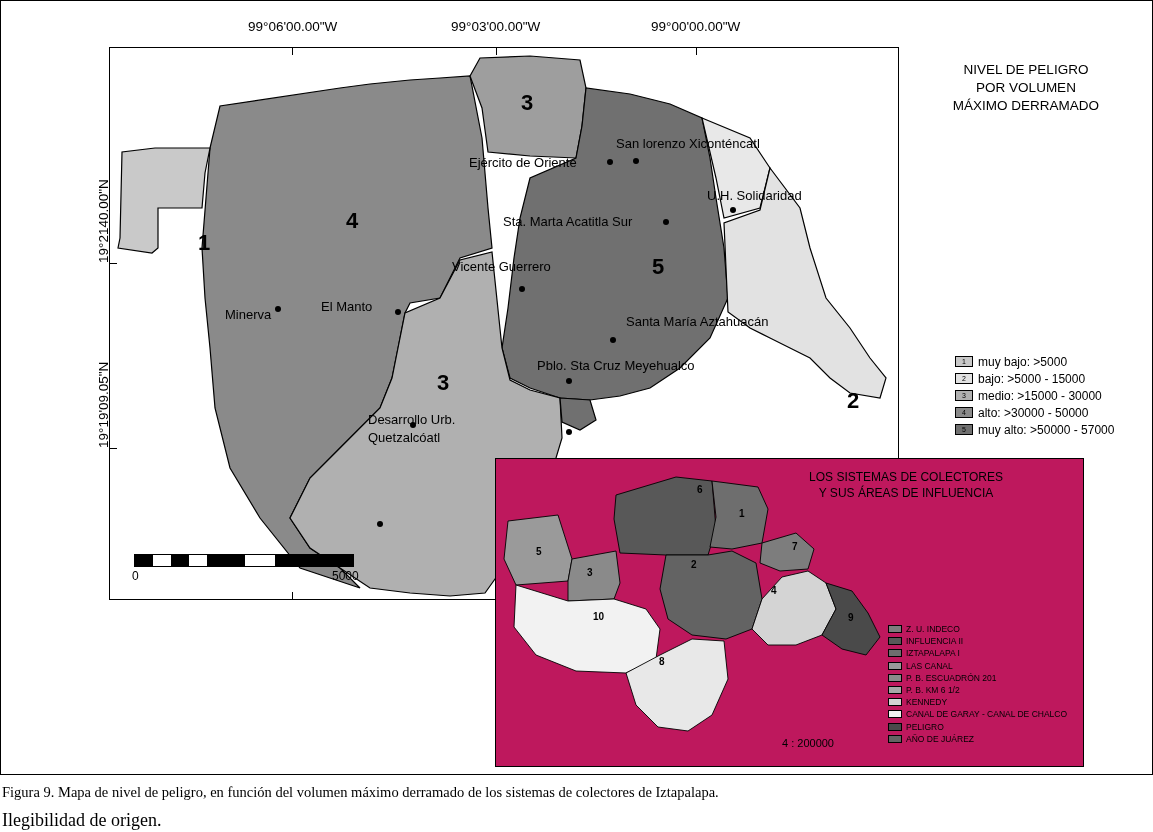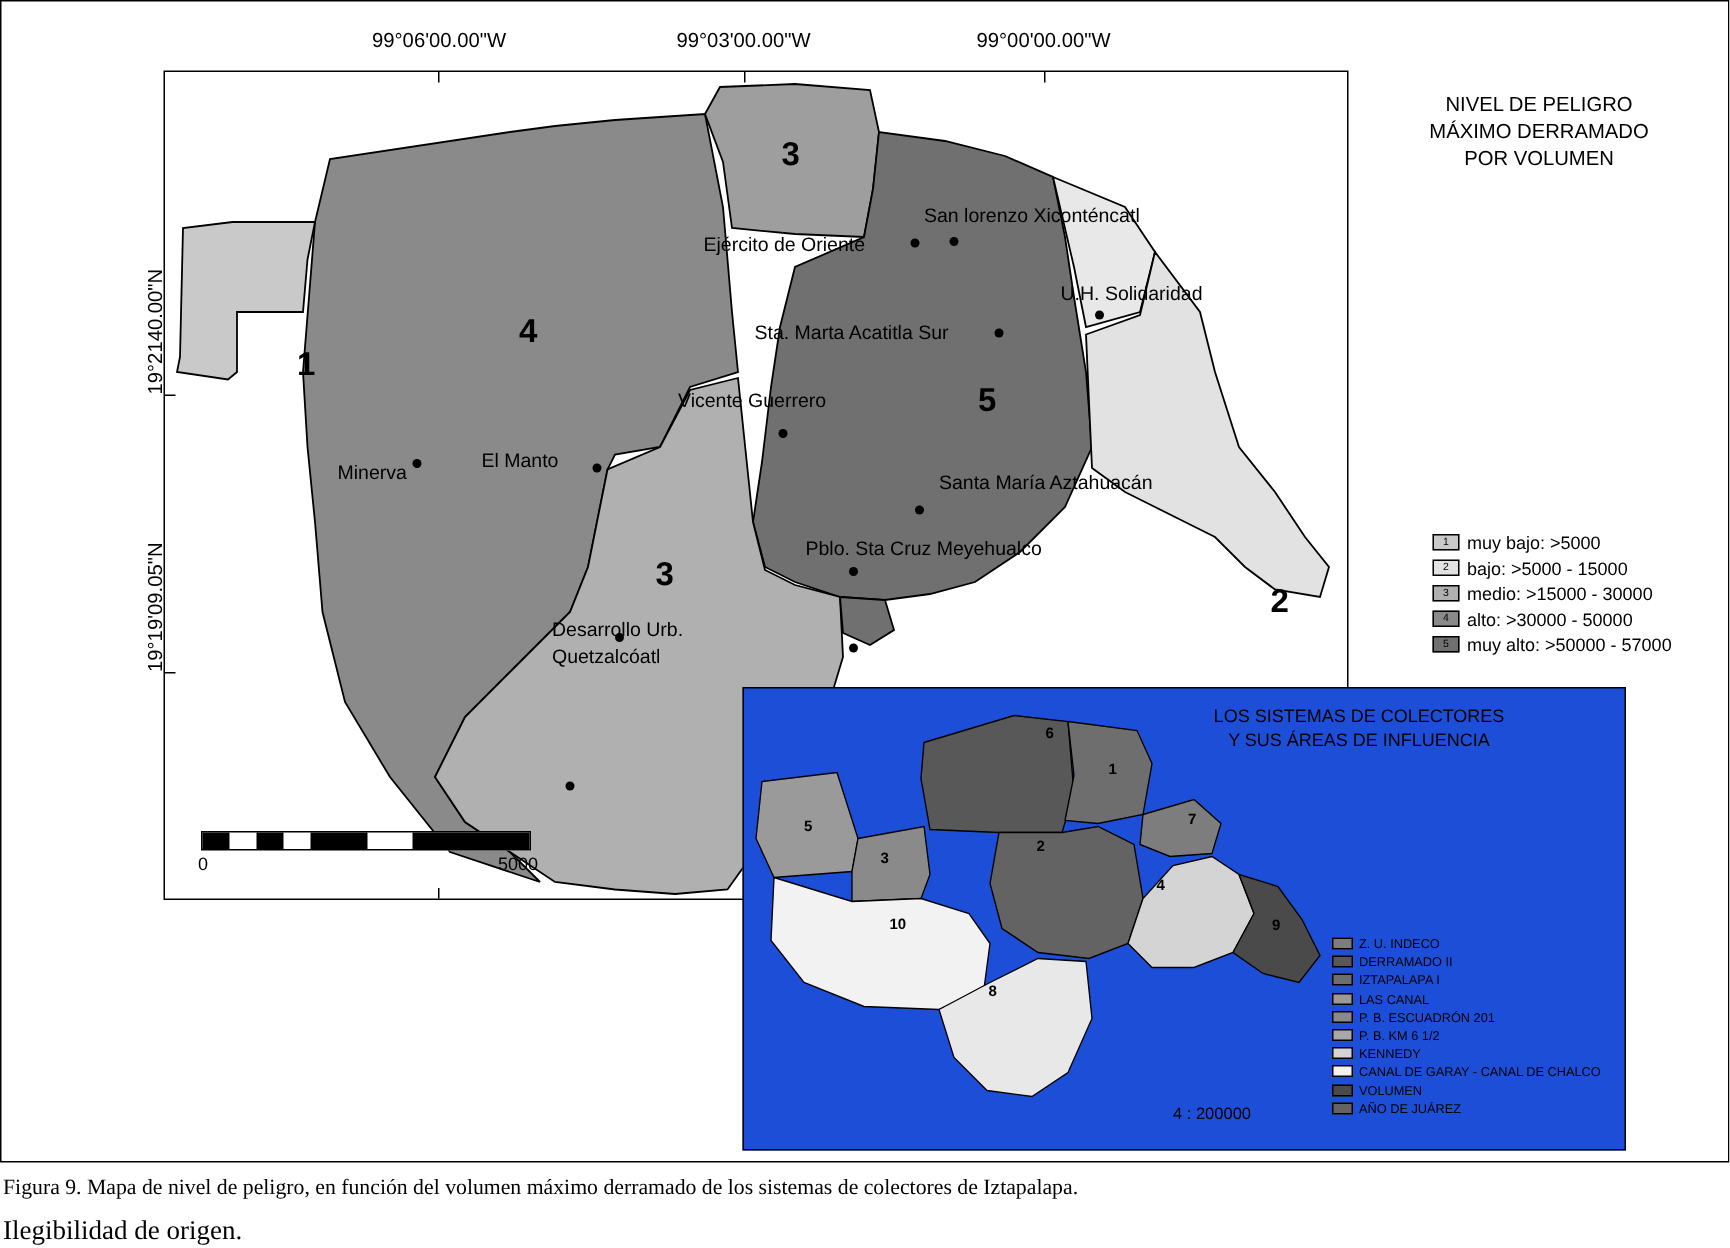--- a/index.html
+++ b/index.html
@@ -56,21 +56,21 @@
     position:absolute;font-family:"Liberation Sans",sans-serif;
     font-weight:bold;font-size:22px;
   }
   
   #scalebar{position:absolute;left:132px;top:552px;width:220px;height:13px;border:1px solid #000;box-sizing:border-box;background:#fff;}
   #scalebar div{position:absolute;top:0;height:11px;background:#000;}
   .scale-num{position:absolute;font-family:"Liberation Sans",sans-serif;font-size:12px;}
   
   #inset{
     position:absolute;left:494px;top:457px;width:589px;height:309px;
-    border:1px solid #000;box-sizing:border-box;background:#1d4ed8;
+    border:1px solid #000;box-sizing:border-box;background:#be185d;
   }
   #inset-title{
     position:absolute;right:12px;top:10px;width:330px;
     font-family:"Liberation Sans",sans-serif;font-size:12px;
     text-align:center;line-height:16px;
   }
   #inset-scale{
     position:absolute;left:286px;top:278px;
     font-family:"Liberation Sans",sans-serif;font-size:11px;
   }
@@ -182,22 +182,22 @@
       <div style="left:36px;width:18px;"></div>
       <div style="left:72px;width:38px;"></div>
       <div style="left:140px;width:78px;"></div>
     </div>
     <div class="scale-num" style="left:22px;top:521px;">0</div>
     <div class="scale-num" style="left:222px;top:521px;">5000</div>
   </div>
 
   <div id="legend-title">
     <div>NIVEL DE PELIGRO</div>
+    <div>POR VOLUMEN</div>
     <div>MÁXIMO DERRAMADO</div>
-    <div>POR VOLUMEN</div>
   </div>
 
   <div id="hazard-legend">
     <div class="row">
       <span class="swatch" style="background:#c9c9c9;">1</span>
       <span>muy bajo: &gt;5000</span>
     </div>
     <div class="row">
       <span class="swatch" style="background:#e2e2e2;">2</span>
       <span>bajo: &gt;5000 - 15000</span>
@@ -258,21 +258,21 @@
 
     <div id="inset-scale">4 : 200000</div>
 
     <div id="inset-legend">
       <div class="row">
         <span class="swatch" style="background:#7d7d7d;"></span>
         <span>Z. U. INDECO</span>
       </div>
       <div class="row">
         <span class="swatch" style="background:#585858;"></span>
-        <span>DERRAMADO II</span>
+        <span>INFLUENCIA II</span>
       </div>
       <div class="row">
         <span class="swatch" style="background:#6e6e6e;"></span>
         <span>IZTAPALAPA I</span>
       </div>
       <div class="row">
         <span class="swatch" style="background:#9a9a9a;"></span>
         <span>LAS CANAL</span>
       </div>
       <div class="row">
@@ -286,21 +286,21 @@
       <div class="row">
         <span class="swatch" style="background:#d4d4d4;"></span>
         <span>KENNEDY</span>
       </div>
       <div class="row">
         <span class="swatch" style="background:#f2f2f2;"></span>
         <span>CANAL DE GARAY - CANAL DE CHALCO</span>
       </div>
       <div class="row">
         <span class="swatch" style="background:#4a4a4a;"></span>
-        <span>VOLUMEN</span>
+        <span>PELIGRO</span>
       </div>
       <div class="row">
         <span class="swatch" style="background:#636363;"></span>
         <span>AÑO DE JUÁREZ</span>
       </div>
     </div>
   </div>
 </div>
 
 <div id="caption">Figura 9. Mapa de nivel de peligro, en función del volumen máximo derramado de los sistemas de colectores de Iztapalapa.</div>

